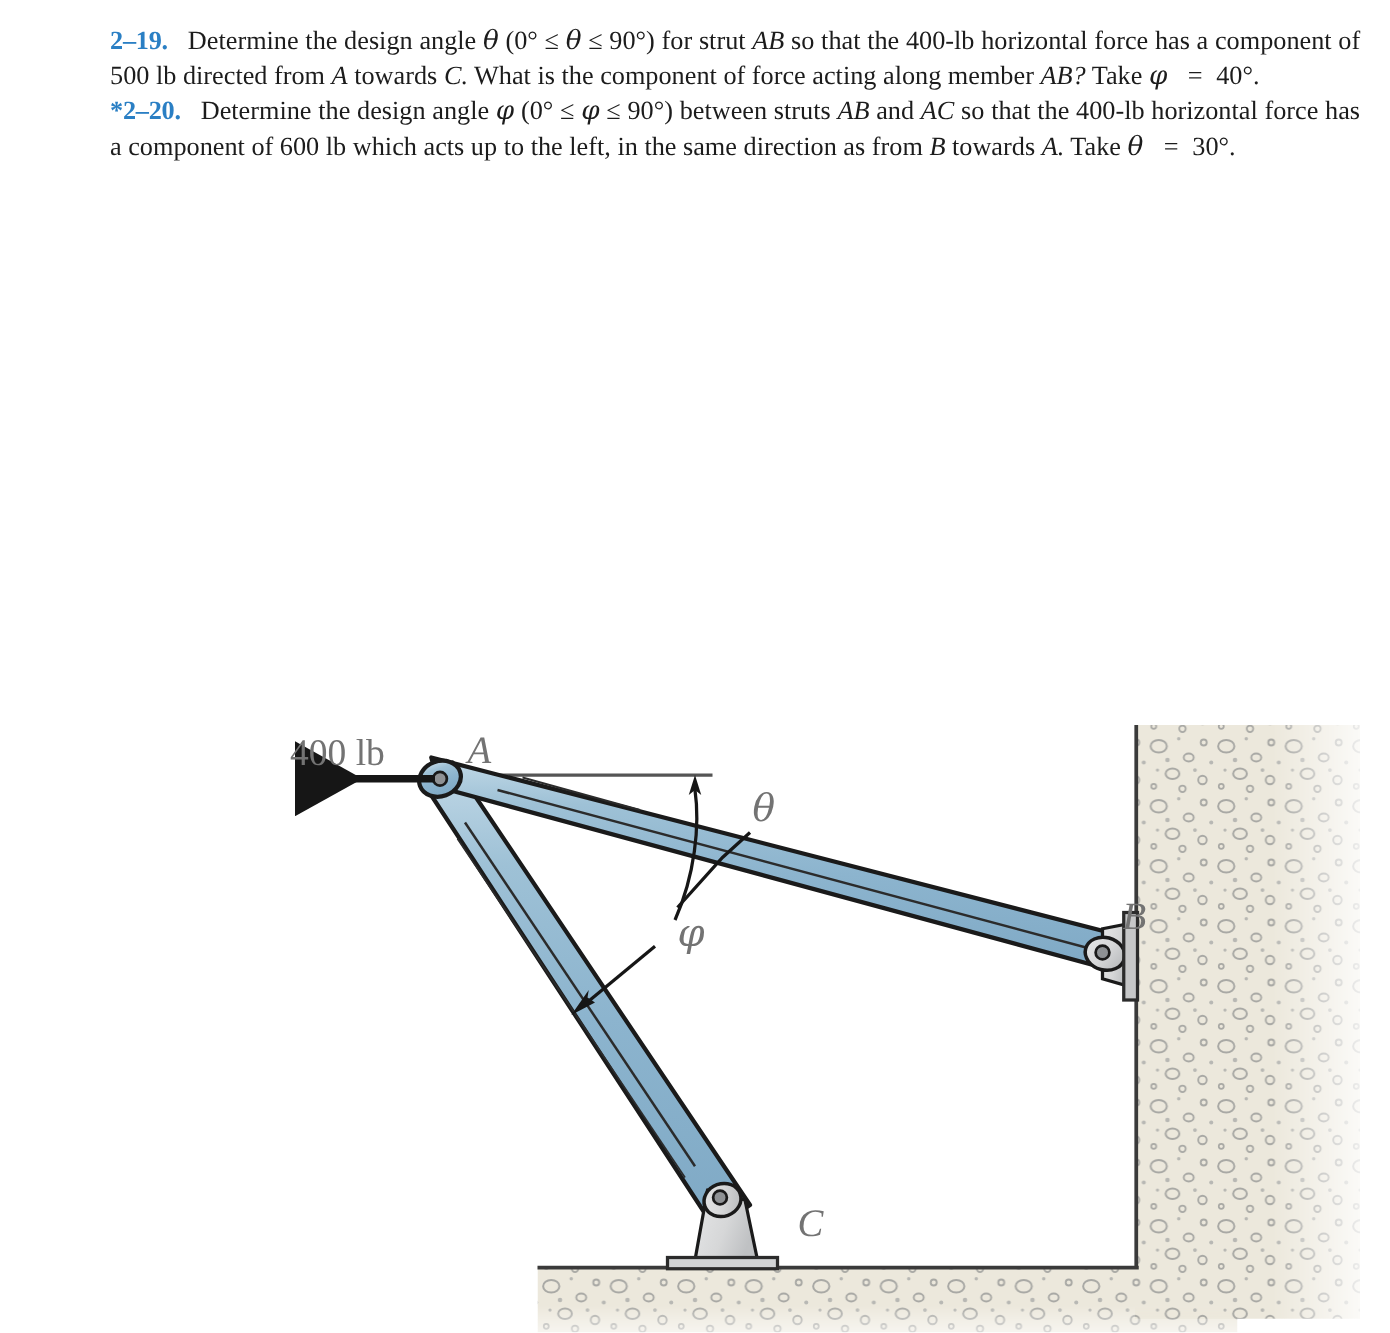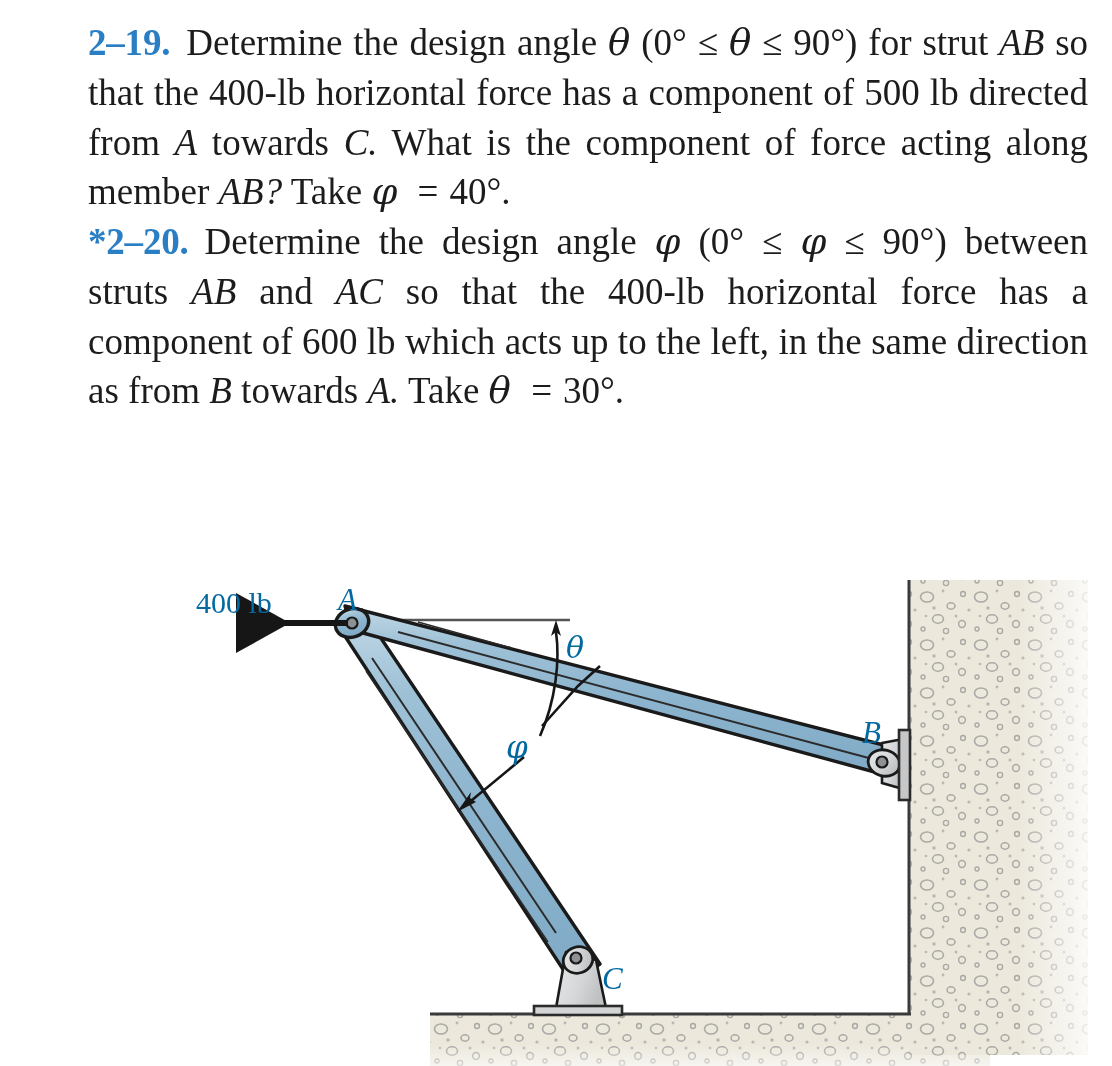--- a/index.html
+++ b/index.html
@@ -23,21 +23,21 @@
   }
 
   
   .problems {
     position: absolute;
     left: 88px;
     top: 18px;
     width: 1000px;
   }
   .problem {
-    font-size: 37px;
+    font-size: 21px;
     line-height: 1.345;
     text-align: justify;
     text-justify: inter-word;
     color: #1c1c1c;
   }
   .problem + .problem {
   }
   .problem p {
     margin: 0;
   }
@@ -65,22 +65,23 @@
     top: 540px;
     width: 1112px;
     height: 526px;
   }
   .figure svg {
     display: block;
   }
   .fig-label {
     position: absolute;
     font-family: "Liberation Serif", "DejaVu Serif", serif;
-    color: #0369a1;
+    color: #737373;
     white-space: nowrap;
+    margin-left: 36px;
   }
   .lbl-force {
     font-size: 30px;
     left: 196px;
     top: 46px;
   }
   .lbl-A {
     font-size: 31px;
     font-style: italic;
     left: 338px;

